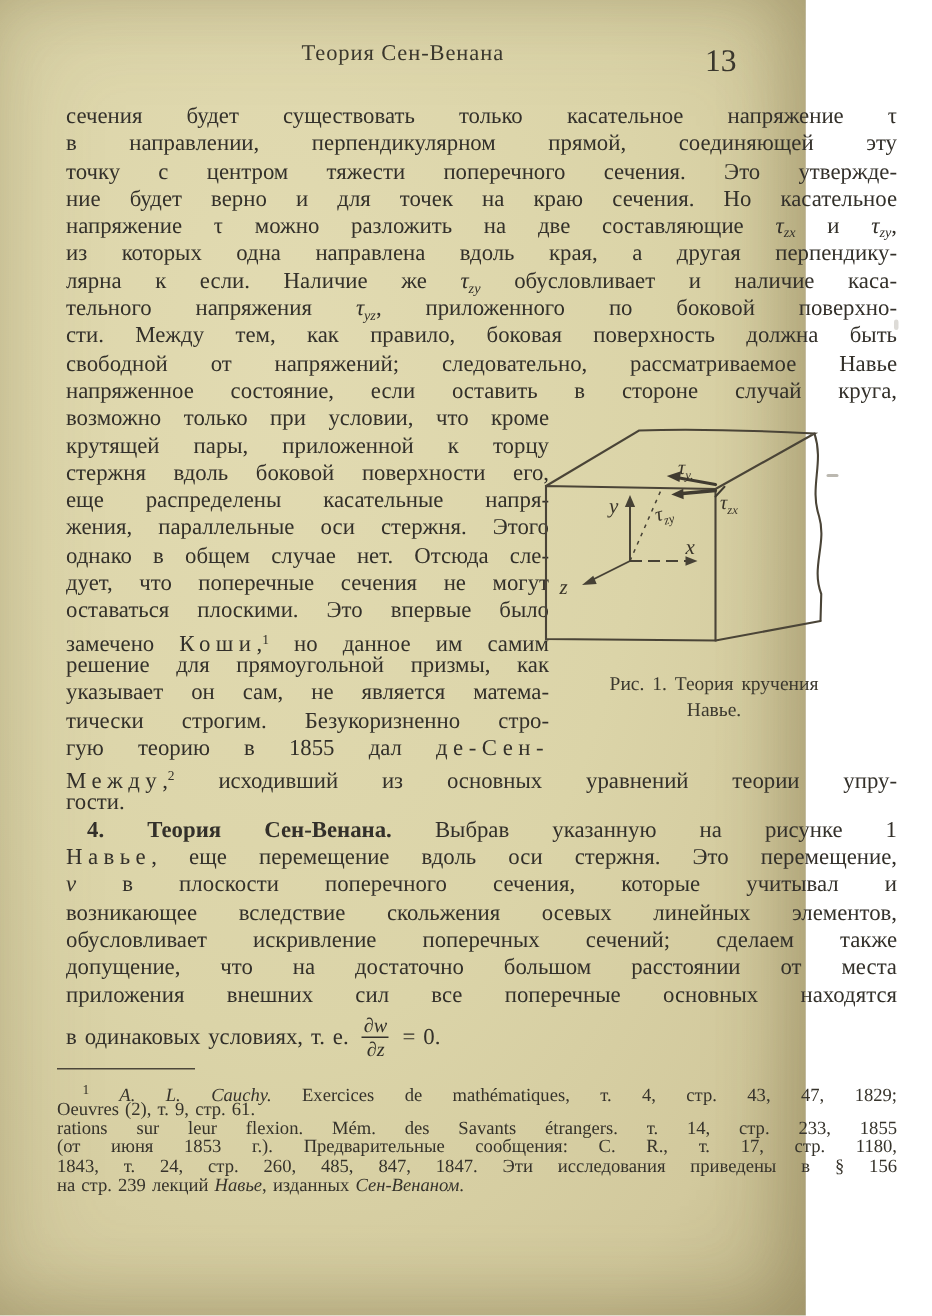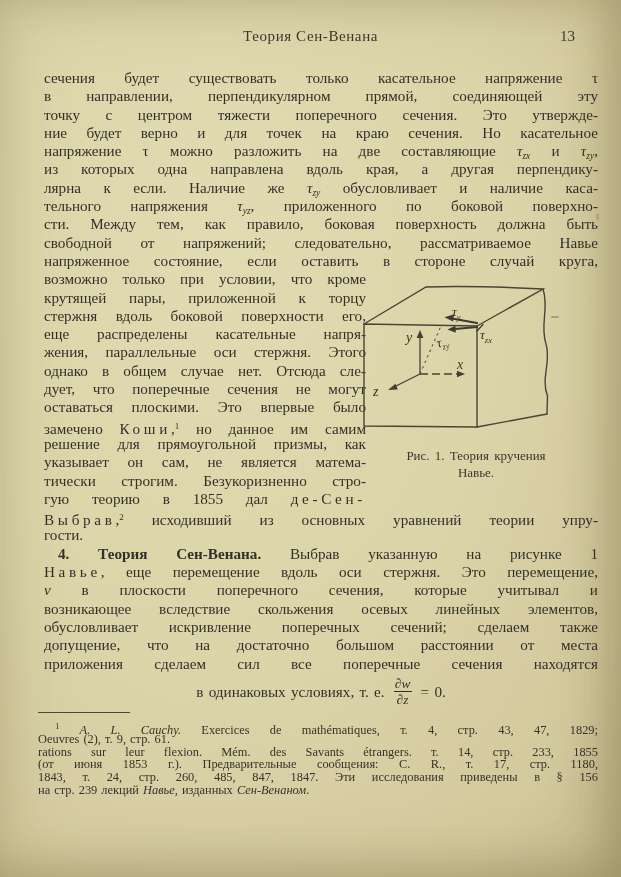--- a/index.html
+++ b/index.html
@@ -1,36 +1,36 @@
 <!DOCTYPE html>
 <html><head>
 <meta charset="utf-8">
 <style>
   html,body{margin:0;padding:0;}
   body{width:621px;height:877px;overflow:hidden;
        font-family:"Liberation Serif","DejaVu Serif",serif;}
-  .page{position:relative;width:621px;height:877px;
+  .page{position:relative;width:537px;height:877px;
         background:radial-gradient(ellipse at 35% 28%, #e2dbb2 0%, #dbd4a8 50%, #d2c99d 82%, #c3b98d 100%);
         box-shadow:inset 0 0 70px rgba(115,100,58,.22), inset -16px -8px 42px rgba(108,94,52,.28);
         color:#33302a;}
   .running-head{position:absolute;top:28px;left:0;right:0;text-align:center;
         font-size:15px;letter-spacing:.6px;color:#3a372d;}
-  .pagenum{position:absolute;top:28px;right:46px;font-size:15px;color:#3a372d;}
+  .pagenum{position:absolute;top:28px;right:46px;font-size:21px;color:#3a372d;}
   .body-text{position:absolute;top:69px;left:44px;width:554px;
         font-size:15.2px;line-height:18.3px;word-spacing:1.5px;}
   .ln{text-align:justify;text-align-last:justify;white-space:normal;height:18.3px;overflow:visible;}
   .ln.end{text-align-last:left;}
   .narrow{width:322px;}
   .sp{letter-spacing:.24em;}
   .it{font-style:italic;}
   .bold{font-weight:700;}
   .tau{font-style:italic;}
   .subs{font-size:9.5px;font-style:italic;vertical-align:-3px;letter-spacing:0;}
   .fsup{font-size:9px;vertical-align:5px;}
-  .formula-line{display:flex;align-items:center;height:34px;text-align:left;margin-top:2px;justify-content:center;}
+  .formula-line{display:flex;align-items:center;height:34px;text-align:left;margin-top:2px;}
   .frac{display:inline-flex;flex-direction:column;align-items:center;
         font-size:13.5px;font-style:italic;line-height:1.12;margin-left:9px;}
   .frac .den{border-top:1.2px solid #33302a;padding:0 3px;}
   .frac-eq{margin-left:9px;}
   .figure{position:absolute;left:360px;top:266px;width:248px;}
   .figure svg{display:block;}
   .fig-caption{margin-top:9px;text-align:center;padding-right:16px;
         font-size:13px;line-height:17px;color:#3b382e;word-spacing:2px;}
   .fn-sep{width:92px;border-top:1.5px solid #4c473a;margin:3px 0 7px -6px;}
   .footnotes{margin-left:-6px;width:560px;font-size:12.4px;line-height:12.9px;word-spacing:1px;color:#36332b;}
@@ -69,29 +69,29 @@
     <div class="ln narrow">жения, параллельные оси стержня. Этого</div>
     <div class="ln narrow">однако в общем случае нет. Отсюда сле-</div>
     <div class="ln narrow">дует, что поперечные сечения не могут</div>
     <div class="ln narrow">оставаться плоскими. Это впервые было</div>
     <div class="ln narrow"><span>замечено </span><span class="sp">Коши</span><span>,</span><span class="fsup">1</span><span> но данное им самим</span></div>
     <div class="ln narrow">решение для прямоугольной призмы, как</div>
     <div class="ln narrow">указывает он сам, не является матема-</div>
     <div class="ln narrow">тически строгим. Безукоризненно стро-</div>
     <div class="ln narrow"><span>гую теорию в 1855 дал </span><span class="sp">де-Сен-</span></div>
 
-    <div class="ln"><span class="sp">Выбрав</span><span>,</span><span class="fsup">2</span><span> исходивший из основных уравнений теории упру-</span></div>
+    <div class="ln"><span class="sp">Между</span><span>,</span><span class="fsup">2</span><span> исходивший из основных уравнений теории упру-</span></div>
     <div class="ln end">гости.</div>
     <div class="ln" style="text-indent:14px;"><span class="bold">4. Теория Сен-Венана.</span><span> Выбрав указанную на рисунке 1</span></div>
     <div class="ln"><span class="sp">Навье</span><span>, еще перемещение вдоль оси стержня. Это перемещение,</span></div>
     <div class="ln"><span class="it">v</span><span> в плоскости поперечного сечения, которые учитывал и</span></div>
     <div class="ln">возникающее вследствие скольжения осевых линейных элементов,</div>
     <div class="ln">обусловливает искривление поперечных сечений; сделаем также</div>
     <div class="ln">допущение, что на достаточно большом расстоянии от места</div>
-    <div class="ln">приложения сделаем сил все поперечные сечения находятся</div>
+    <div class="ln">приложения внешних сил все поперечные основных находятся</div>
 
     <div class="formula-line">
       <span>в одинаковых условиях, т. е.</span>
       <span class="frac">
           <span class="num">∂w</span>
           <span class="den">∂z</span>
         </span>
       <span class="frac-eq">= 0.</span>
     </div>
 

